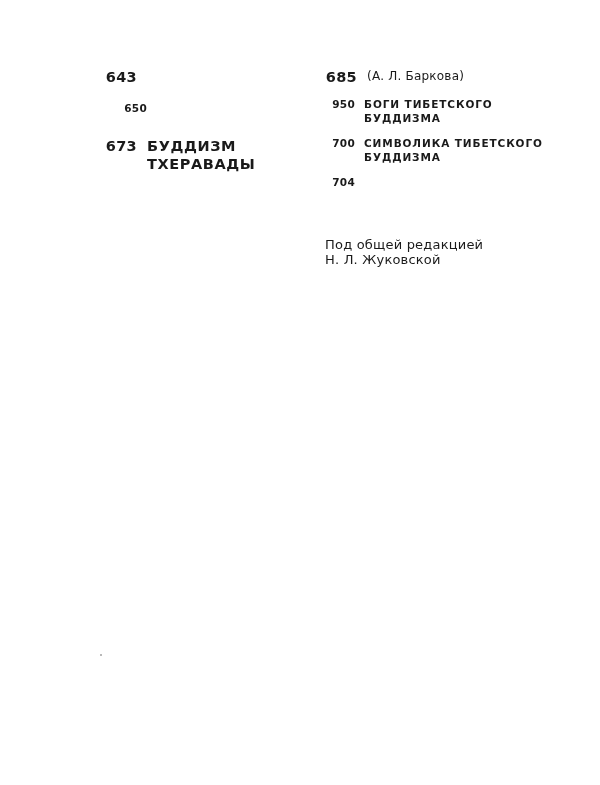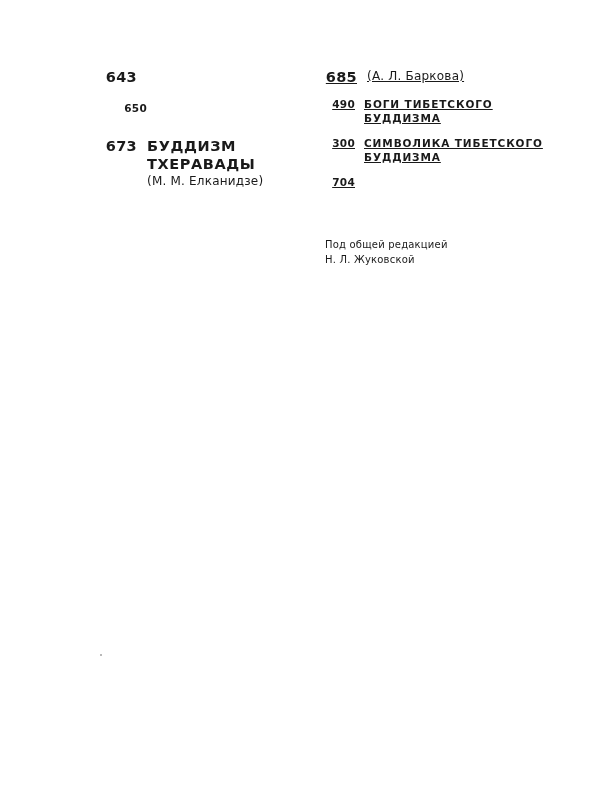--- a/index.html
+++ b/index.html
@@ -30,21 +30,21 @@
     top: 68px;
     width: 600px;
     display: block;
   }
 
   .col {
     position: absolute;
     top: 0;
   }
   .col-left  { left: 105px;  width: 210px; }
-  .col-right { left: 325px;  width: 230px; text-decoration: underline; }
+  .col-right { left: 325px;  width: 230px; }
 
   .entry {
     display: flex;
     align-items: flex-start;
     margin-bottom: 2px;
   }
 
   .entry .num {
     flex: 0 0 auto;
     text-align: right;
@@ -101,21 +101,21 @@
   .left-sub {
     margin-left: 12px;
     align-items: center;
   }
 
   .editor-note {
     position: absolute;
     left: 325px;
     top: 237px;
     width: 230px;
-    font-size: 10px;
+    font-size: 13px;
     line-height: 15px;
     letter-spacing: 0.2px;
   }
   .editor-note div {
     white-space: nowrap;
   }
 
   .stray-mark {
     position: absolute;
     left: 100px;
@@ -143,48 +143,47 @@
       <div class="entry minor left-sub">
         <div class="num">650</div>
       </div>
 
       <div class="gap-lg"></div>
 
       <div class="entry major">
         <div class="num">673</div>
         <div class="body">
           <div class="title">БУДДИЗМ ТХЕРАВАДЫ</div>
-          <div class="author">(М. М. Елканидзе)</div>
         </div>
       </div>
 
     </div>
 
     <div class="col col-right">
 
       <div class="entry major">
         <div class="num">685</div>
         <div class="body">
           <div class="author">(А. Л. Баркова)</div>
         </div>
       </div>
 
       <div class="gap-sm"></div>
 
       <div class="entry minor">
-        <div class="num">490</div>
+        <div class="num">950</div>
         <div class="body">
           <div class="title">БОГИ ТИБЕТСКОГО БУДДИЗМА</div>
         </div>
       </div>
 
       <div class="gap-sm"></div>
 
       <div class="entry minor">
-        <div class="num">300</div>
+        <div class="num">700</div>
         <div class="body">
           <div class="title">СИМВОЛИКА ТИБЕТСКОГО БУДДИЗМА</div>
         </div>
       </div>
 
       <div class="gap-sm"></div>
 
       <div class="entry minor">
         <div class="num">704</div>
       </div>

